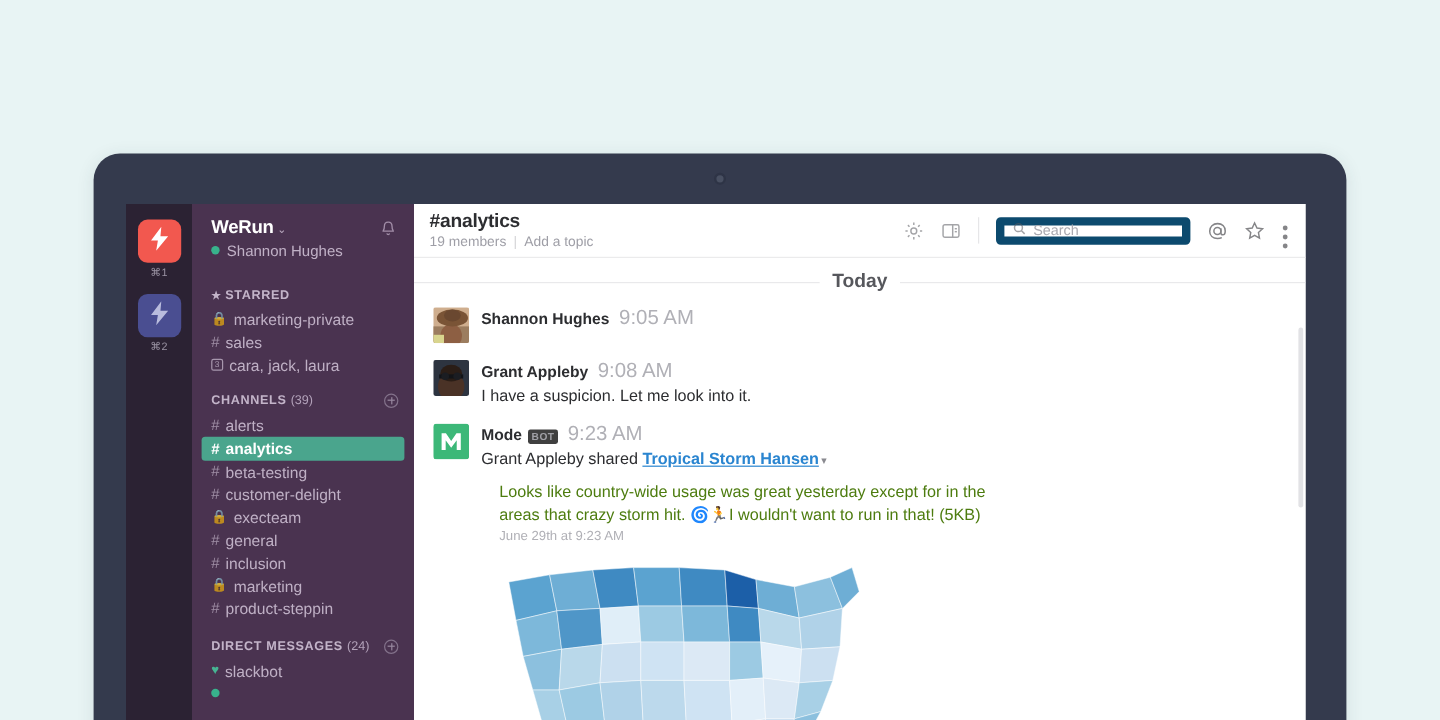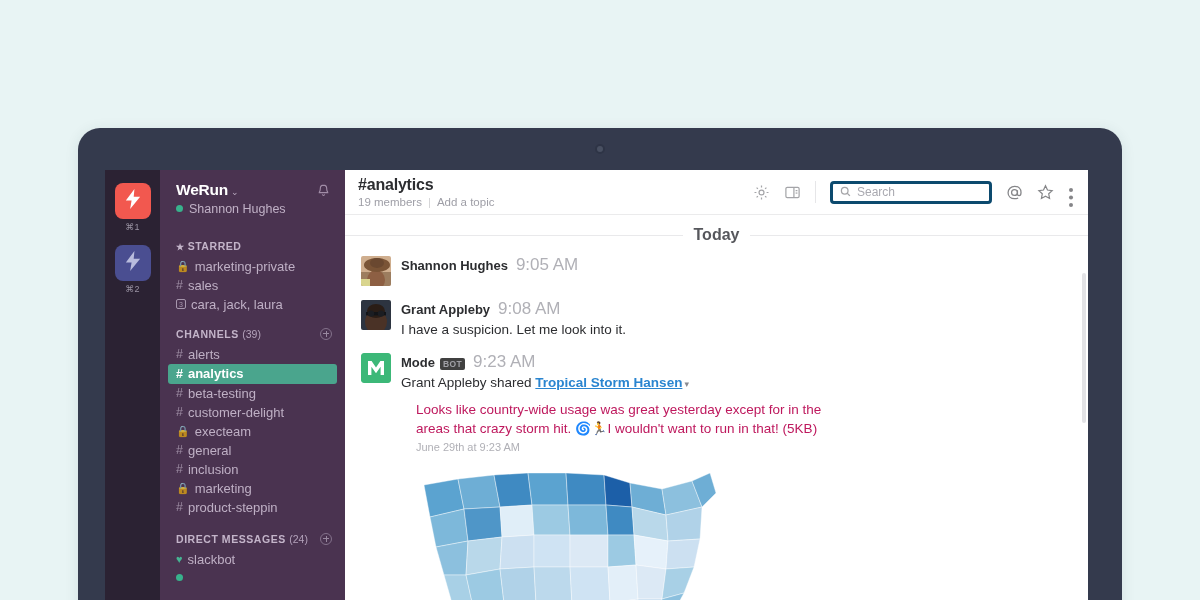--- a/index.html
+++ b/index.html
@@ -185,21 +185,21 @@
     font-size: 11.5px; color: #9e9ea6; margin-top: 2px;
     display: flex; align-items: center;
   }
   .ch-meta .sep { margin: 0 6px; color: #d3d3d6; }
   .hdr-right { margin-left: auto; display: flex; align-items: center; }
   .icobtn { width: 17px; height: 17px; margin-left: 14px; opacity: .62; }
   .vline { width: 1px; height: 22px; background: #e6e6e8; margin-left: 14px; }
   .search {
     margin-left: 14px;
     width: 162px; height: 23px;
-    border: 3px solid #0c4a6e; border-radius: 4px;
+    border: 7px solid #0c4a6e; border-radius: 4px;
     display: flex; align-items: center;
     padding: 0 7px;
   }
   .search svg { width: 11px; height: 11px; opacity: .55; flex: 0 0 11px; }
   .search input {
     border: none; outline: none;
     font-size: 12px; color: #6c6c73;
     margin-left: 6px; width: 100%;
     font-family: "Liberation Sans", sans-serif;
     background: transparent;
@@ -248,21 +248,21 @@
   .time { font-size: 17px; color: #b0b0b6; margin-left: 8px; }
   .text {
     font-size: 13.5px; color: #2c2d30; line-height: 19px;
     margin-top: 1px; word-wrap: break-word;
   }
   .mention { color: #2a85d0; }
   .lnk { color: #2a85d0; font-weight: bold; }
   .caret-sm { color: #8a8a90; font-size: 9px; margin-left: 2px; }
 
   .attach { margin-top: 6px; padding-left: 15px; }
-  .attach .atext { font-size: 13.5px; color: #be185d; line-height: 19px; max-width: 430px; }
+  .attach .atext { font-size: 13.5px; color: #4d7c0f; line-height: 19px; max-width: 430px; }
   .attach .ameta { font-size: 11px; color: #b0b0b6; margin-top: 3px; }
   .mapwrap { margin-top: 10px; width: 330px; }
   .mapwrap svg { display: block; width: 100%; }
 
   .scrollbar {
     position: absolute; right: 2px; top: 58px;
     width: 4px; height: 150px; border-radius: 2px;
     background: #e2e2e5;
   }
 

